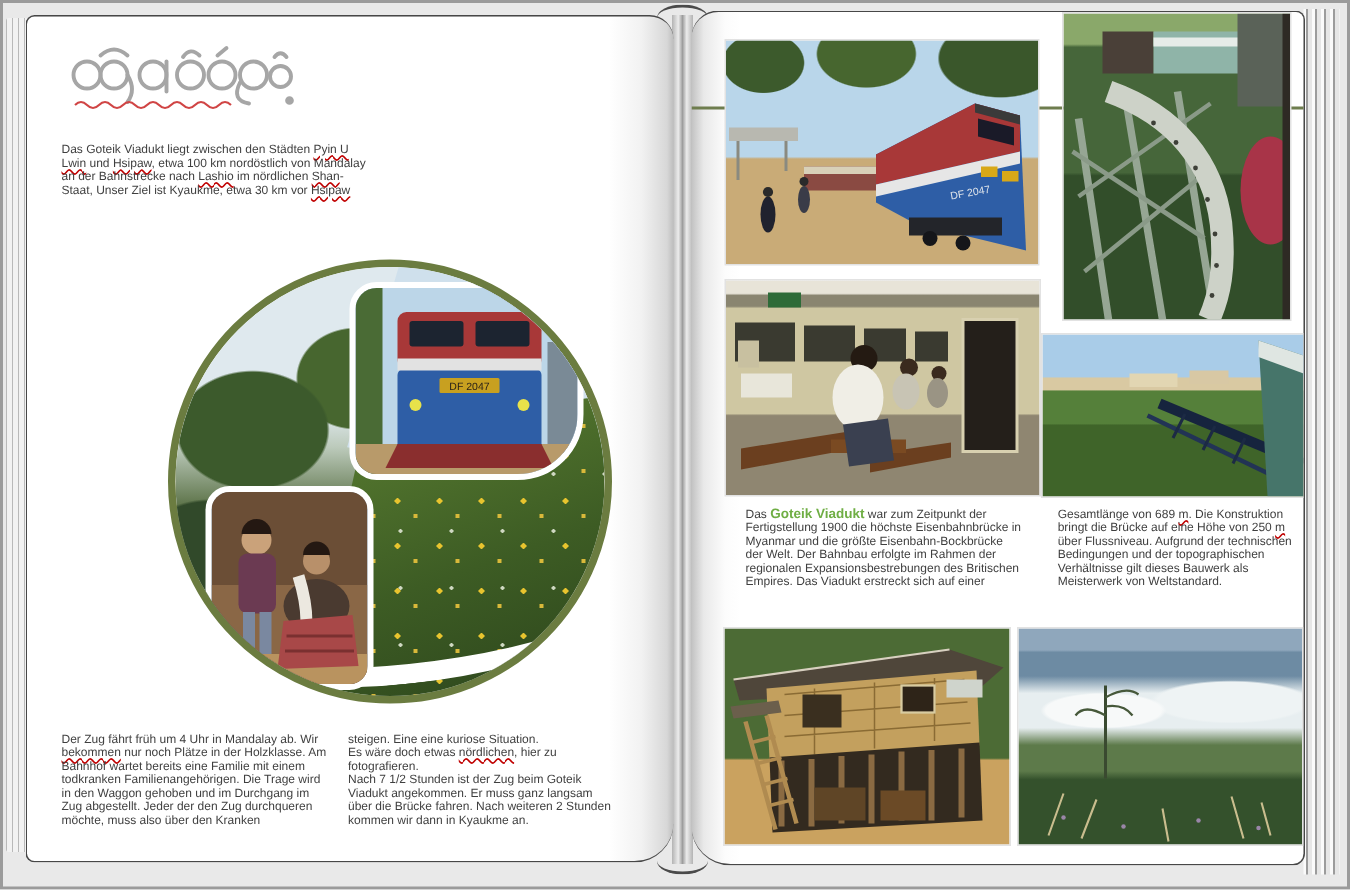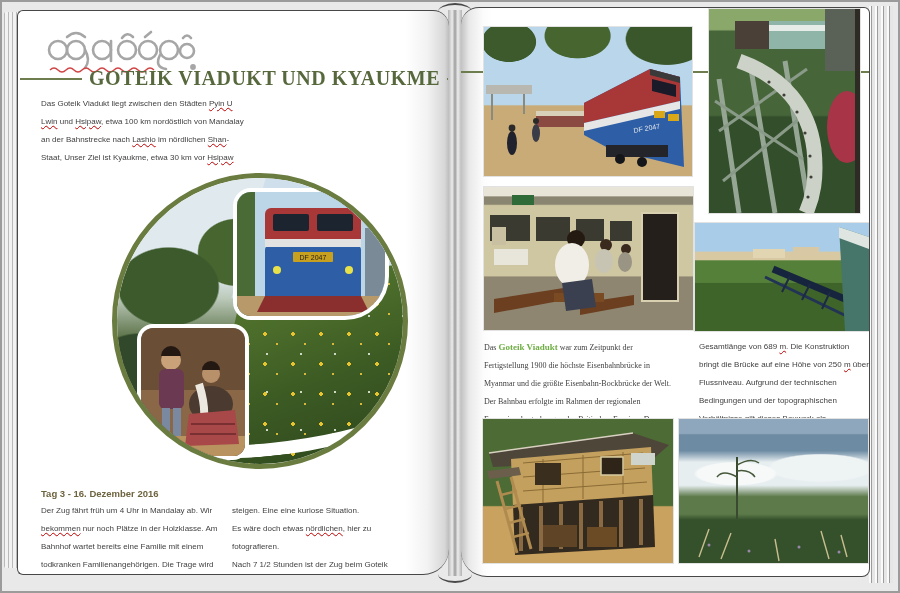--- a/index.html
+++ b/index.html
@@ -9,21 +9,21 @@
   .stack-left{position:absolute;left:2px;top:10px;width:14px;height:556px;background:repeating-linear-gradient(to right,#b9b9b9 0 1px,#f2f2f2 1px 4px);border-radius:2px 0 0 2px;}
   .stack-right{position:absolute;left:867px;top:4px;width:24px;height:577px;background:repeating-linear-gradient(to right,#fafafa 0 2px,#9c9c9c 2px 3px,#e6e6e6 3px 6px);}
   .page{position:absolute;background:#fff;border:1.5px solid #474747;box-sizing:border-box;overflow:hidden;}
   .page-left{left:15px;top:8px;width:432px;height:565px;border-right:none;border-radius:6px 16px 26px 6px;background:linear-gradient(to right,#ffffff 0 90%,#f2f2f2 95%,#d7d7d7 99%,#bdbdbd 100%);}
   .page-right{left:459px;top:5px;width:409px;height:570px;border-left:none;border-radius:18px 6px 8px 26px;background:linear-gradient(to right,#c2c2c2 0,#e9e9e9 2%,#fcfcfc 5.5%,#ffffff 8% 100%);}
   .spine{position:absolute;left:446px;top:8px;width:14px;height:566px;background:linear-gradient(to right,#b3b3b3,#ececec 30%,#9d9d9d 50%,#ececec 70%,#b3b3b3);}
   .spine:before,.spine:after{content:"";position:absolute;left:-10px;width:34px;height:16px;border:2px solid #4a4a4a;border-left:none;border-right:none;border-radius:50%;}
   .spine:before{top:-7px;border-bottom:none;}
   .spine:after{bottom:-7px;border-top:none;}
   
-  .body-txt{font-size:8px;line-height:18px;color:#3f3f3f;white-space:pre-line;}
+  .body-txt{font-size:8px;line-height:9px;color:#3f3f3f;white-space:pre-line;}
   .sp{text-decoration:underline;text-decoration-style:wavy;text-decoration-color:#c00000;text-decoration-thickness:1px;text-underline-offset:1px;}
   .hl{color:#6fae44;font-weight:bold;font-size:9px;}
   
   .burmese{position:absolute;left:24px;top:14px;width:160px;height:50px;}
   .head-row{position:absolute;left:2px;top:56px;width:428px;display:flex;align-items:center;gap:7px;}
   .rule{height:2px;background:#6e7d4e;}
   .rule-a{width:62px;}
   .rule-b{flex:1;}
   .title{font-family:"Liberation Serif",serif;font-weight:bold;font-size:20px;letter-spacing:.5px;color:#56683c;white-space:nowrap;transform:scaleY(1.05);}
   .intro{position:absolute;left:23px;top:84px;width:204px;}
@@ -45,21 +45,21 @@
   .r-rule{position:absolute;left:0;top:63px;width:409px;height:2px;background:#6e7d4e;z-index:1;}
   .ph{position:absolute;z-index:2;border:1px solid #e2e2e2;box-sizing:border-box;overflow:hidden;}
   .ph svg{position:absolute;inset:0;}
   .ph-station{left:22px;top:18px;width:210px;height:151px;background:radial-gradient(46px 34px at 12% 10%,#3c5a2c 58%,rgba(0,0,0,0) 60%),radial-gradient(56px 38px at 45% 6%,#47662f 58%,rgba(0,0,0,0) 60%),radial-gradient(70px 44px at 88% 8%,#3a572b 58%,rgba(0,0,0,0) 60%),linear-gradient(to bottom,#b9d6ea 0 52%,#c9ab77 53% 100%);}
   .ph-viaduct{left:247px;top:0;width:153px;height:206px;background:linear-gradient(to bottom,#8aa86a 0 10%,#46663a 11% 52%,#324e2a 53% 100%);}
   .ph-office{left:22px;top:178px;width:211px;height:145px;background:linear-gradient(to bottom,#e8e4d8 0 6%,#8a8570 7% 12%,#cfc7a2 13% 62%,#8f8671 63% 100%);}
   .ph-valley{left:233px;top:214px;width:176px;height:110px;background:linear-gradient(to bottom,#a9cce8 0 26%,#d9c9a2 27% 34%,#55803a 35% 55%,#3f6429 56% 100%);}
   .ph-house{left:21px;top:410px;width:192px;height:146px;background:linear-gradient(to bottom,#4c6b35 0 60%,#caa25f 61% 100%);}
   .ph-fog{left:217px;top:410px;width:191px;height:146px;background:radial-gradient(70px 20px at 30% 38%,#f7f9f9 55%,rgba(0,0,0,0) 60%),radial-gradient(90px 24px at 75% 34%,#eef3f4 55%,rgba(0,0,0,0) 60%),linear-gradient(to bottom,#8fa7bc 0 10%,#6d8ba3 11% 22%,#e7eef0 30% 46%,#5d7a4a 54% 66%,#34512c 70% 100%);}
   .r-text{position:absolute;left:0;top:330px;width:409px;display:flex;z-index:1;}
-  .r-text .c1{margin-left:23px;width:192px;font-family:Liberation Serif, serif;}
+  .r-text .c1{margin-left:36px;width:192px;}
   .r-text .c2{margin-left:24px;width:172px;}
 </style>
 </head>
 <body>
 
 <div class="screen">
   <div class="stack-left"></div>
   <div class="stack-right"></div>
   <div class="spine"></div>
 
@@ -82,25 +82,20 @@
           <circle cx="127" cy="25" r="9"></circle>
           <path d="M118 30 q-6 12 6 14"></path>
           <circle cx="145" cy="26" r="7"></circle>
           <path d="M141 13 q4 -5 8 0"></path>
           <circle cx="151" cy="42" r="1.6" fill="#a6a6a6"></circle>
         </g>
         <path d="M8 45 q4 -4 8 0 t8 0 t8 0 t8 0 t8 0 t8 0 t8 0 t8 0 t8 0 t8 0 t8 0 t8 0 t8 0" fill="none" stroke="#d04545" stroke-width="1.4"></path>
       </svg>
     </div>
 
-    <div class="head-row">
-      <div class="rule rule-a"></div>
-      <div class="title">GOTEIK VIADUKT UND KYAUKME</div>
-      <div class="rule rule-b"></div>
-    </div>
 
     <div class="intro body-txt"><span>Das Goteik Viadukt liegt zwischen den Städten </span><span class="sp">Pyin U Lwin</span><span> und </span><span class="sp">Hsipaw</span><span>, etwa 100 km nordöstlich von Mandalay an der Bahnstrecke nach </span><span class="sp">Lashio</span><span> im nördlichen </span><span class="sp">Shan</span><span>-Staat, Unser Ziel ist Kyaukme, etwa 30 km vor </span><span class="sp">Hsipaw</span></div>
 
     <div class="collage">
       <div class="seg seg-trees"></div>
       <div class="seg seg-station"></div>
       <div class="seg seg-bush"></div>
       <div class="swoosh"></div>
       <div class="thumb thumb-train">
         <svg width="148" height="124" viewBox="0 0 148 124">
@@ -134,21 +129,20 @@
           <path d="M61 42 a9 9 0 0 1 18 0 z" fill="#241812"></path>
           <ellipse cx="70" cy="76" rx="22" ry="18" fill="#4a3a30"></ellipse>
           <path d="M58 56 C 66 82 64 98 58 108" stroke="#ece8e0" stroke-width="8" fill="none"></path>
           <polygon points="48,86 94,82 98,116 44,118" fill="#a84848"></polygon>
           <path d="M50 96 h44 M49 106 h46" stroke="#7a3030" stroke-width="2"></path>
         </svg>
       </div>
     </div>
 
     <div class="day">
-      <h2>Tag 3 - 16. Dezember 2016</h2>
       <div class="cols">
         <div class="c1 body-txt"><span>Der Zug fährt früh um 4 Uhr in Mandalay ab. Wir </span><span class="sp">bekommen</span><span> nur noch Plätze in der Holzklasse. Am Bahnhof wartet bereits eine Familie mit einem todkranken Familienangehörigen. Die Trage wird in den Waggon gehoben und im Durchgang im Zug abgestellt. Jeder der den Zug durchqueren möchte, muss also über den Kranken</span></div>
         <div class="c2 body-txt"><span>steigen. Eine eine kuriose Situation.
 Es wäre doch etwas </span><span class="sp">nördlichen</span><span>, hier zu fotografieren.
 Nach 7 1/2 Stunden ist der Zug beim Goteik Viadukt angekommen. Er muss ganz langsam über die Brücke fahren. Nach weiteren 2 Stunden kommen wir dann in Kyaukme an.</span></div>
       </div>
     </div>
   </div>
 
   <div class="page page-right">

